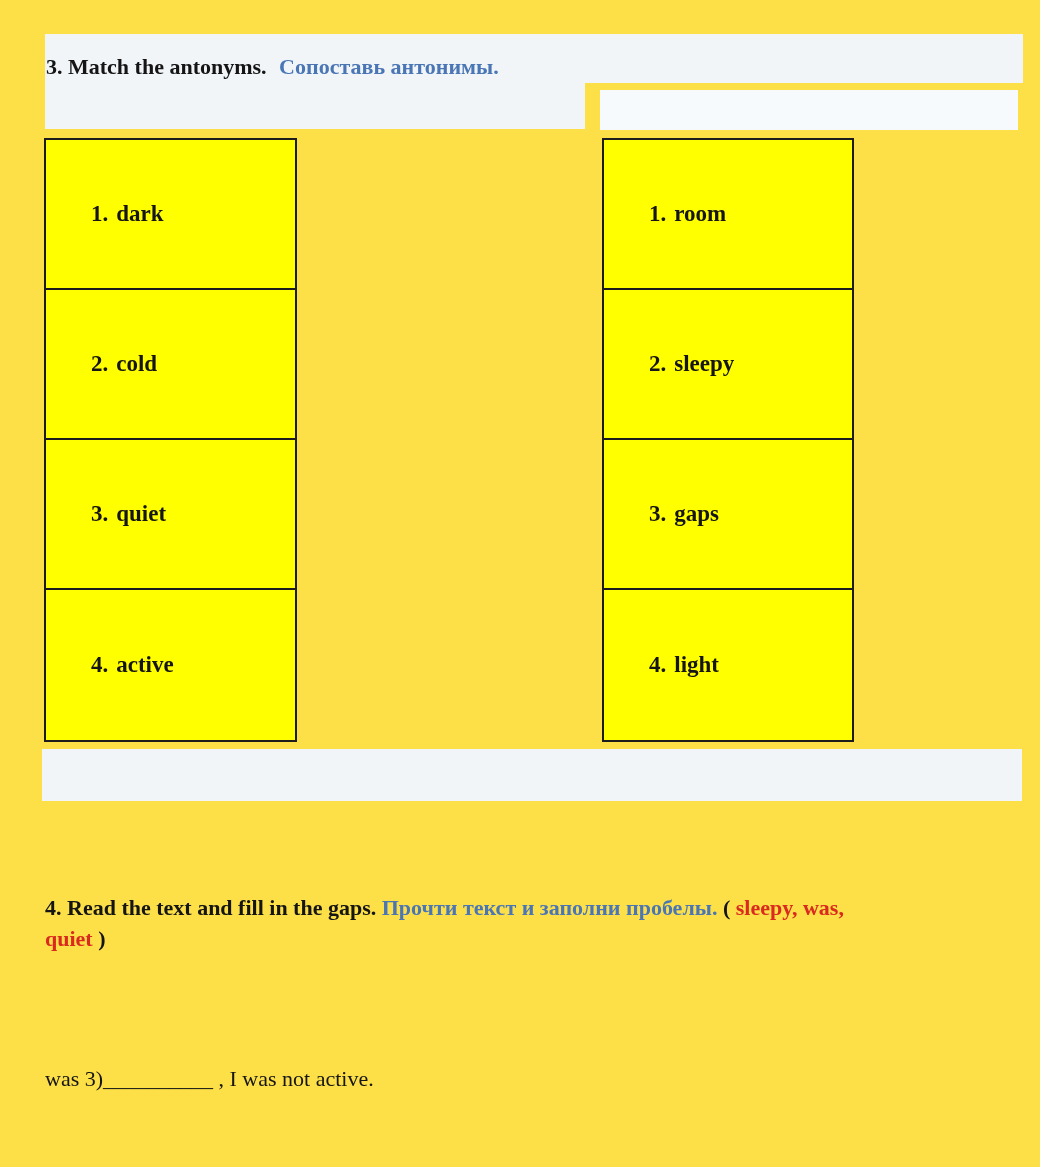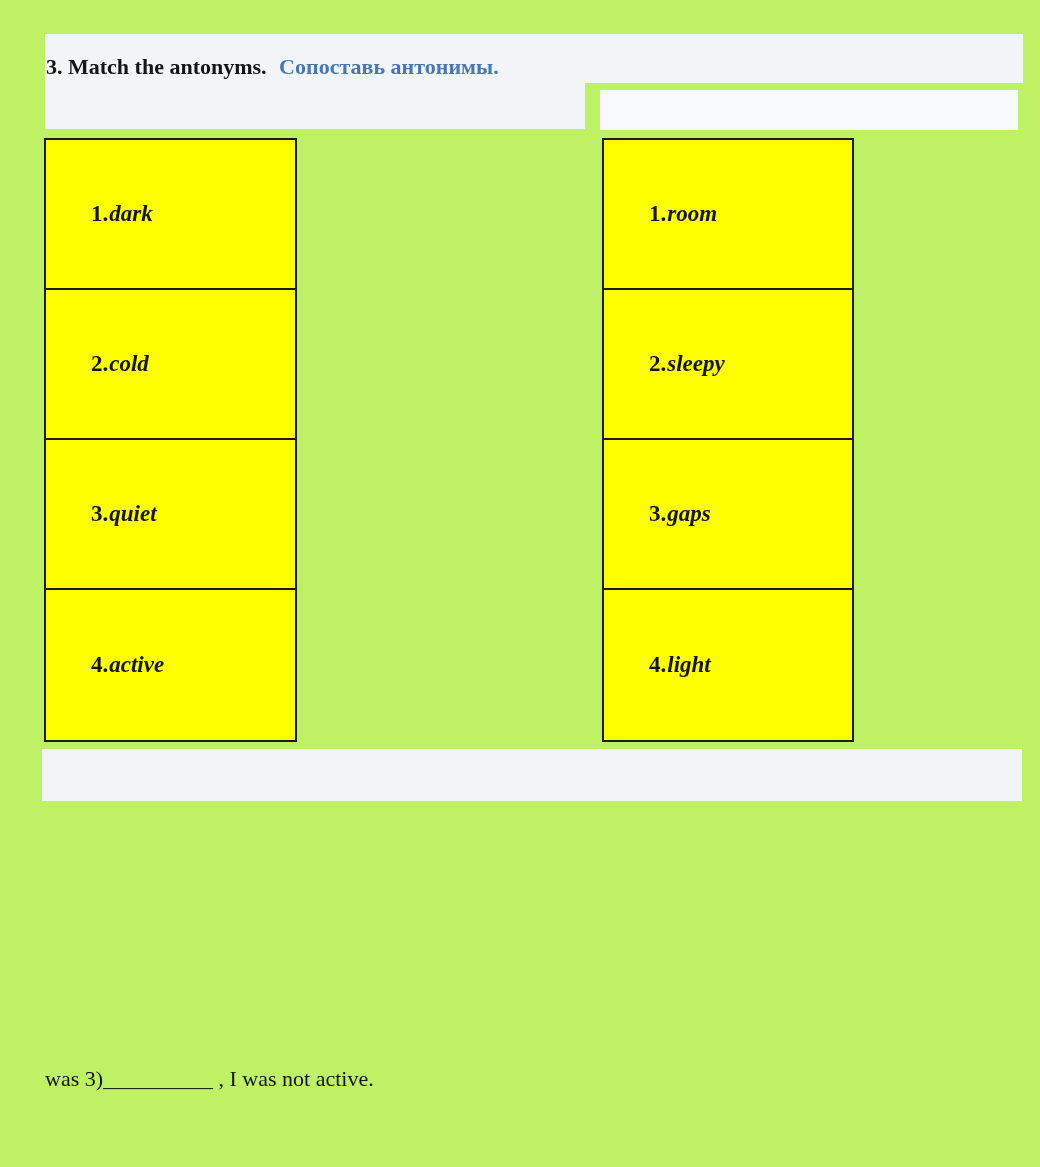--- a/index.html
+++ b/index.html
@@ -4,21 +4,21 @@
 <style>
   html, body {
     margin: 0;
     padding: 0;
     background: #ffffff;
   }
   .page {
     position: relative;
     width: 1040px;
     height: 1167px;
-    background: #bef264;
+    background: #fde047;
     font-family: "Liberation Serif", serif;
     color: #151515;
     overflow: hidden;
   }
   
   .band {
     position: absolute;
     background: #f1f5f8;
   }
   .band-top    { left: 45px;  top: 34px;  width: 978px; height: 49px; }
@@ -53,21 +53,21 @@
     box-sizing: border-box;
     border-bottom: 2px solid #1c1c1c;
     display: flex;
     align-items: center;
     padding-left: 45px;
     font-size: 23px;
     font-weight: bold;
     background: #ffff00;
   }
   .match-cell:last-child { border-bottom: none; }
-  .match-cell .word { margin-left: 1px; font-style: italic; }
+  .match-cell .word { margin-left: 8px; }
 
   .title4 {
     position: absolute;
     left: 45px;
     top: 892px;
     width: 980px;
     font-size: 22px;
     font-weight: bold;
     line-height: 31px;
   }
@@ -130,18 +130,28 @@
     <div class="match-cell">
       <span class="num">3.</span>
       <span class="word">gaps</span>
     </div>
     <div class="match-cell">
       <span class="num">4.</span>
       <span class="word">light</span>
     </div>
   </div>
 
+  <div class="title4">
+    <div><span>4. Read the text and fill in the gaps.</span>
+      <span class="ru-blue">Прочти текст и заполни пробелы.</span>
+      <span>(</span>
+      <span class="red-word">sleepy, was,</span>
+    </div>
+    <div><span class="red-word">quiet</span>
+      <span>)</span>
+    </div>
+  </div>
 
   <div class="gap-text">
     <div>was 3)__________ , I was not active.</div>
   </div>
 
 </div>
 
 </body></html>

